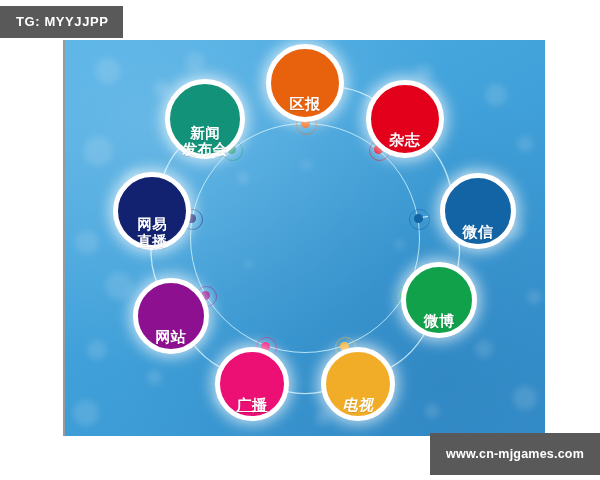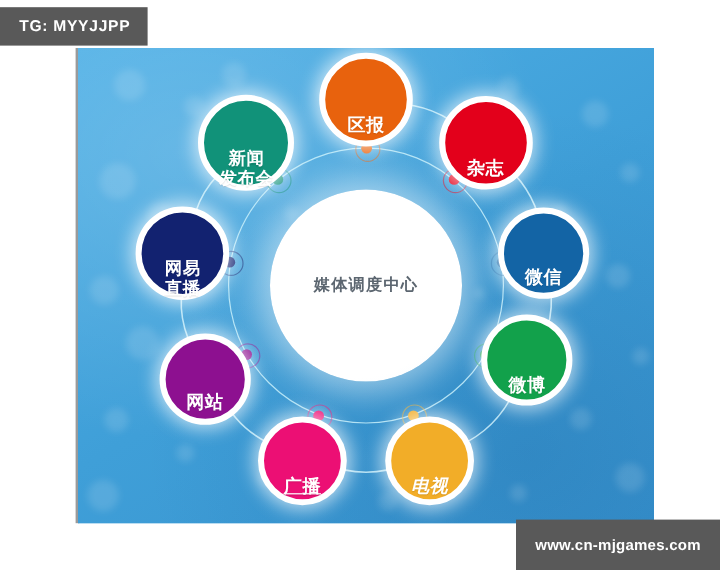--- a/index.html
+++ b/index.html
@@ -243,45 +243,42 @@
         <div class="node" style="left: 240px; top: 83px; background: rgb(232, 98, 13); color: rgb(232, 98, 13);"></div>
         <div class="node" style="left: 313.921px; top: 109.905px; background: rgb(227, 0, 27); color: rgb(227, 0, 27);"></div>
         <div class="node" style="left: 353.253px; top: 178.03px; background: rgb(19, 100, 165); color: rgb(19, 100, 165);"></div>
         <div class="node" style="left: 339.593px; top: 255.5px; background: rgb(18, 161, 75); color: rgb(18, 161, 75);"></div>
         <div class="node" style="left: 279.332px; top: 306.065px; background: rgb(242, 173, 40); color: rgb(242, 173, 40);"></div>
         <div class="node" style="left: 200.668px; top: 306.065px; background: rgb(236, 15, 116); color: rgb(236, 15, 116);"></div>
         <div class="node" style="left: 140.407px; top: 255.5px; background: rgb(141, 16, 144); color: rgb(141, 16, 144);"></div>
         <div class="node" style="left: 126.747px; top: 178.03px; background: rgb(18, 34, 112); color: rgb(18, 34, 112);"></div>
         <div class="node" style="left: 166.079px; top: 109.905px; background: rgb(17, 146, 121); color: rgb(17, 146, 121);"></div>
       </div>
-    <div id="hub">
-      <span id="hub-label">媒体调度中心</span>
-    </div>
   </div>
 
   <div id="bubble-layer">
       <div class="bubble" style="width: 78px; height: 78px; left: 201px; top: 4px; background: rgb(232, 98, 13);">
         <span class="blabel">区报</span>
       </div>
       <div class="bubble" style="width: 78px; height: 78px; left: 300.632px; top: 40.2631px; background: rgb(227, 0, 27);">
         <span class="blabel">杂志</span>
       </div>
-      <div class="bubble" style="width: 76px; height: 76px; left: 350px; top: 133.085px; background: rgb(19, 100, 165); font-family: Liberation Serif, serif;">
+      <div class="bubble" style="width: 76px; height: 76px; left: 375px; top: 133.085px; background: rgb(19, 100, 165);">
         <span class="blabel">微信</span>
       </div>
       <div class="bubble" style="width: 76px; height: 76px; left: 336.234px; top: 222px; background: rgb(18, 161, 75);">
         <span class="blabel">微博</span>
       </div>
       <div class="bubble" style="width: 74px; height: 74px; left: 256.013px; top: 306.652px; background: rgb(242, 173, 40); font-style: italic;">
         <span class="blabel">电视</span>
       </div>
       <div class="bubble" style="width: 74px; height: 74px; left: 149.987px; top: 306.652px; background: rgb(236, 15, 116); text-decoration: underline;">
         <span class="blabel">广播</span>
       </div>
-      <div class="bubble" style="width: 76px; height: 76px; left: 67.7661px; top: 237.5px; background: rgb(141, 16, 144); font-family: Liberation Mono, monospace;">
+      <div class="bubble" style="width: 76px; height: 76px; left: 67.7661px; top: 237.5px; background: rgb(141, 16, 144);">
         <span class="blabel">网站</span>
       </div>
       <div class="bubble two-line" style="width: 78px; height: 78px; left: 48.3548px; top: 132.085px; background: rgb(18, 34, 112);">
         <span class="blabel">网易<br>直播</span>
       </div>
       <div class="bubble two-line" style="width: 80px; height: 80px; left: 100.368px; top: 39.2631px; background: rgb(17, 146, 121);">
         <span class="blabel">新闻<br>发布会</span>
       </div>
     </div>
 </div>

